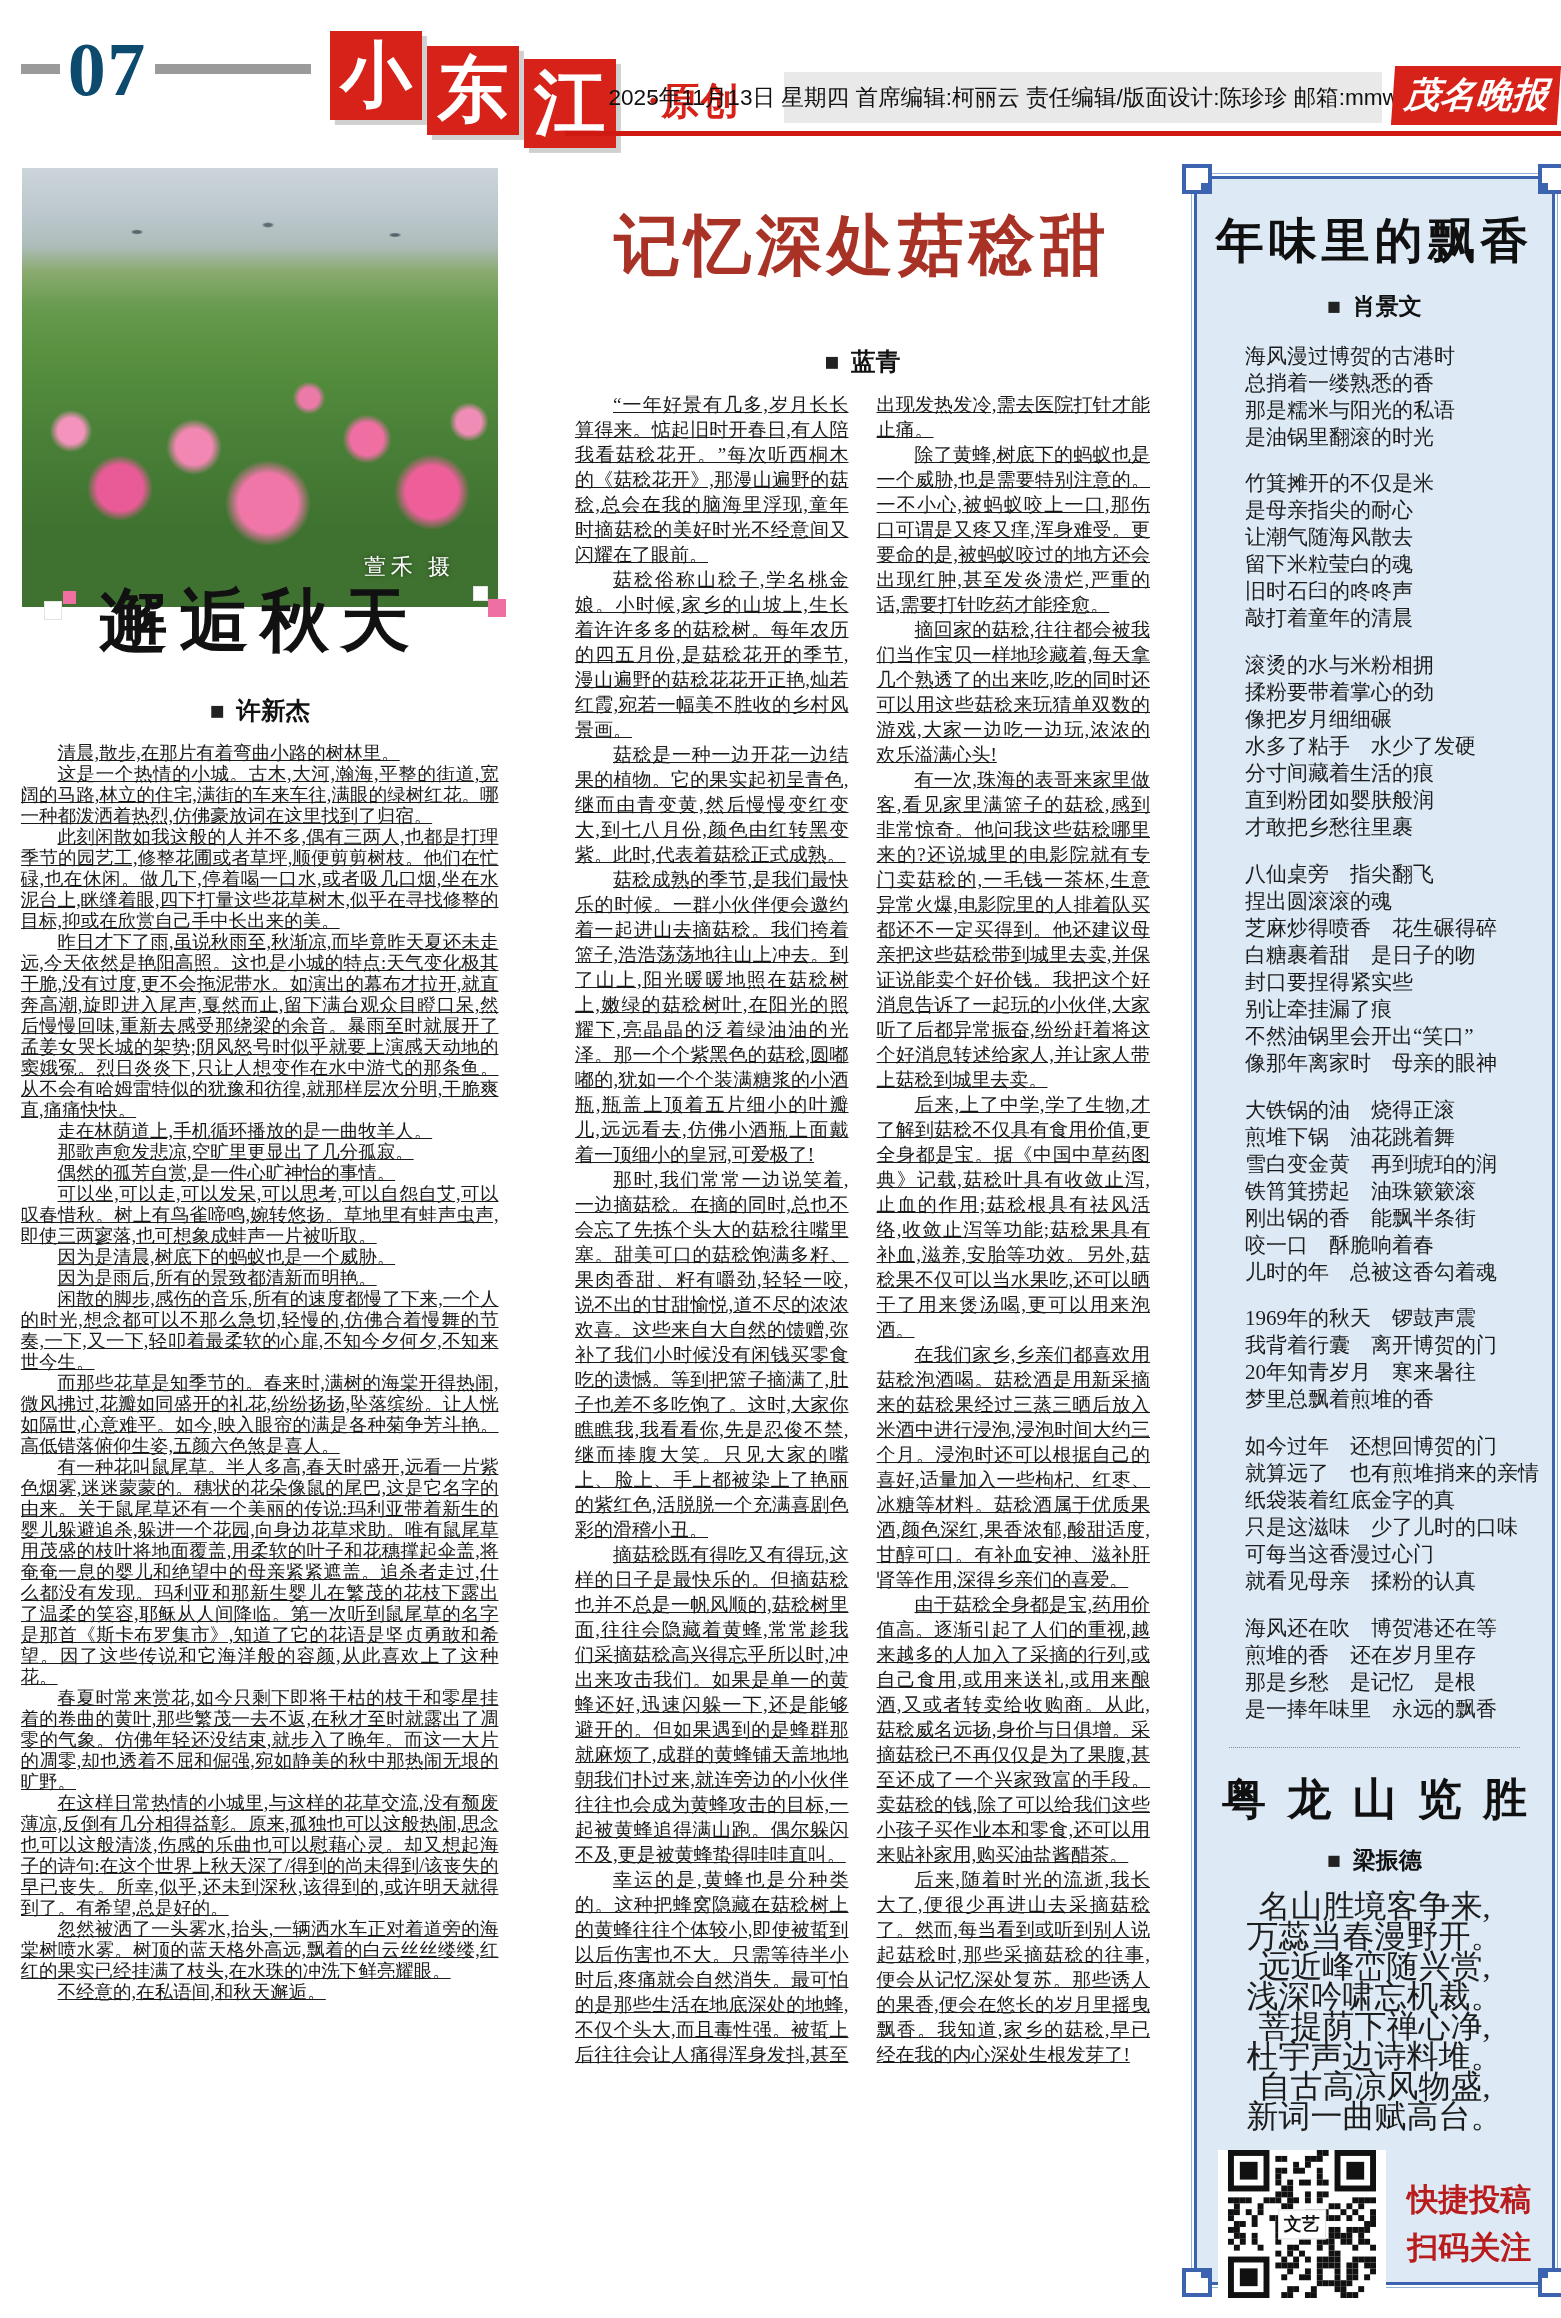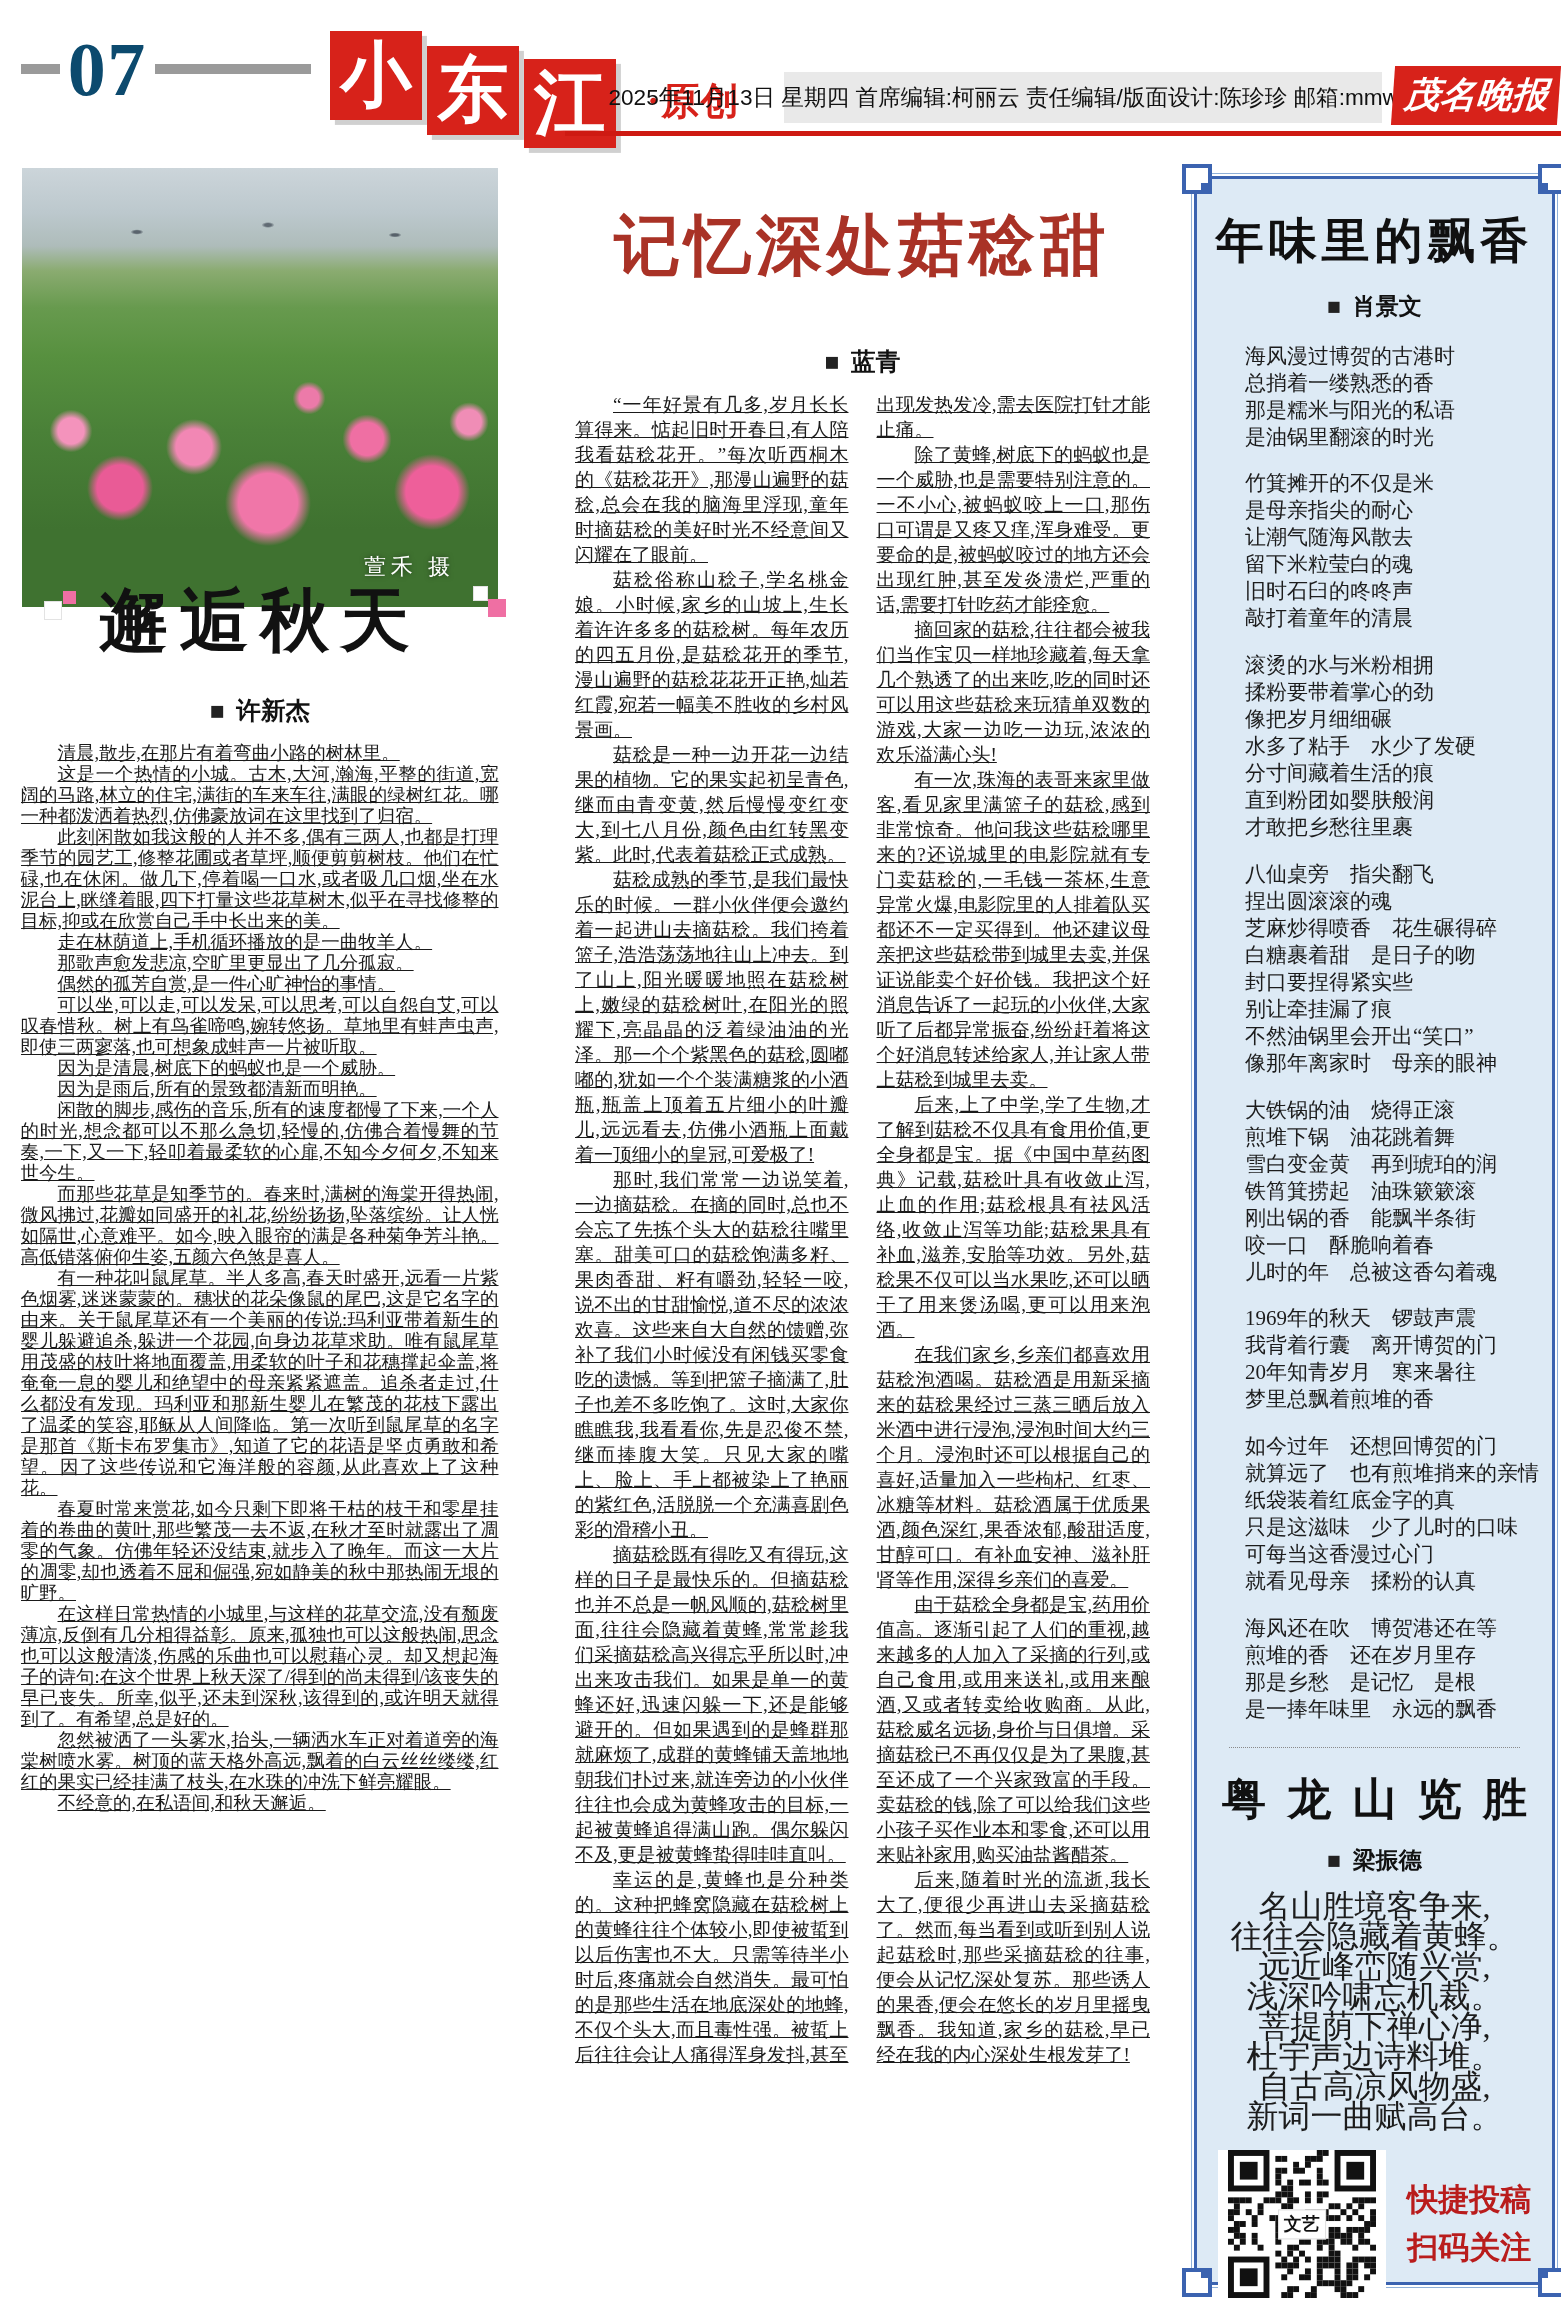--- a/index.html
+++ b/index.html
@@ -115,20 +115,21 @@
 </div>
 <h2 class="left-title">邂逅秋天</h2>
 <div class="author left-author">
   <span class="marker">■</span>
   <span>许新杰</span>
 </div>
 <div class="left-body">
     <p>清晨,散步,在那片有着弯曲小路的树林里。</p>
     <p>这是一个热情的小城。古木,大河,瀚海,平整的街道,宽阔的马路,林立的住宅,满街的车来车往,满眼的绿树红花。哪一种都泼洒着热烈,仿佛豪放词在这里找到了归宿。</p>
     <p>此刻闲散如我这般的人并不多,偶有三两人,也都是打理季节的园艺工,修整花圃或者草坪,顺便剪剪树枝。他们在忙碌,也在休闲。做几下,停着喝一口水,或者吸几口烟,坐在水泥台上,眯缝着眼,四下打量这些花草树木,似乎在寻找修整的目标,抑或在欣赏自己手中长出来的美。</p>
+    <p>昨日才下了雨,虽说秋雨至,秋渐凉,而毕竟昨天夏还未走远,今天依然是艳阳高照。这也是小城的特点:天气变化极其干脆,没有过度,更不会拖泥带水。如演出的幕布才拉开,就直奔高潮,旋即进入尾声,戛然而止,留下满台观众目瞪口呆,然后慢慢回味,重新去感受那绕梁的余音。暴雨至时就展开了孟姜女哭长城的架势;阴风怒号时似乎就要上演感天动地的窦娥冤。烈日炎炎下,只让人想变作在水中游弋的那条鱼。从不会有哈姆雷特似的犹豫和彷徨,就那样层次分明,干脆爽直,痛痛快快。</p>
     <p>走在林荫道上,手机循环播放的是一曲牧羊人。</p>
     <p>那歌声愈发悲凉,空旷里更显出了几分孤寂。</p>
     <p>偶然的孤芳自赏,是一件心旷神怡的事情。</p>
     <p>可以坐,可以走,可以发呆,可以思考,可以自怨自艾,可以叹春惜秋。树上有鸟雀啼鸣,婉转悠扬。草地里有蛙声虫声,即使三两寥落,也可想象成蛙声一片被听取。</p>
     <p>因为是清晨,树底下的蚂蚁也是一个威胁。</p>
     <p>因为是雨后,所有的景致都清新而明艳。</p>
     <p>闲散的脚步,感伤的音乐,所有的速度都慢了下来,一个人的时光,想念都可以不那么急切,轻慢的,仿佛合着慢舞的节奏,一下,又一下,轻叩着最柔软的心扉,不知今夕何夕,不知来世今生。</p>
     <p>而那些花草是知季节的。春来时,满树的海棠开得热闹,微风拂过,花瓣如同盛开的礼花,纷纷扬扬,坠落缤纷。让人恍如隔世,心意难平。如今,映入眼帘的满是各种菊争芳斗艳。高低错落俯仰生姿,五颜六色煞是喜人。</p>
     <p>有一种花叫鼠尾草。半人多高,春天时盛开,远看一片紫色烟雾,迷迷蒙蒙的。穗状的花朵像鼠的尾巴,这是它名字的由来。关于鼠尾草还有一个美丽的传说:玛利亚带着新生的婴儿躲避追杀,躲进一个花园,向身边花草求助。唯有鼠尾草用茂盛的枝叶将地面覆盖,用柔软的叶子和花穗撑起伞盖,将奄奄一息的婴儿和绝望中的母亲紧紧遮盖。追杀者走过,什么都没有发现。玛利亚和那新生婴儿在繁茂的花枝下露出了温柔的笑容,耶稣从人间降临。第一次听到鼠尾草的名字是那首《斯卡布罗集市》,知道了它的花语是坚贞勇敢和希望。因了这些传说和它海洋般的容颜,从此喜欢上了这种花。</p>
     <p>春夏时常来赏花,如今只剩下即将干枯的枝干和零星挂着的卷曲的黄叶,那些繁茂一去不返,在秋才至时就露出了凋零的气象。仿佛年轻还没结束,就步入了晚年。而这一大片的凋零,却也透着不屈和倔强,宛如静美的秋中那热闹无垠的旷野。</p>
@@ -183,21 +184,21 @@
 
   <hr class="divider">
 
   <h2 class="box-title2">粤龙山览胜</h2>
   <div class="author box-author2">
     <span class="marker">■</span>
     <span>梁振德</span>
   </div>
   <div class="poem2">
       <p>名山胜境客争来,</p>
-      <p>往往会隐藏着黄蜂。</p>
+      <p>万蕊当春漫野开。</p>
       <p>远近峰峦随兴赏,</p>
       <p>浅深吟啸忘机裁。</p>
       <p>菩提荫下禅心净,</p>
       <p>杜宇声边诗料堆。</p>
       <p>自古高凉风物盛,</p>
       <p>新词一曲赋高台。</p>
     </div>
 
   <div class="qr-row">
     <div class="qr-wrap">

